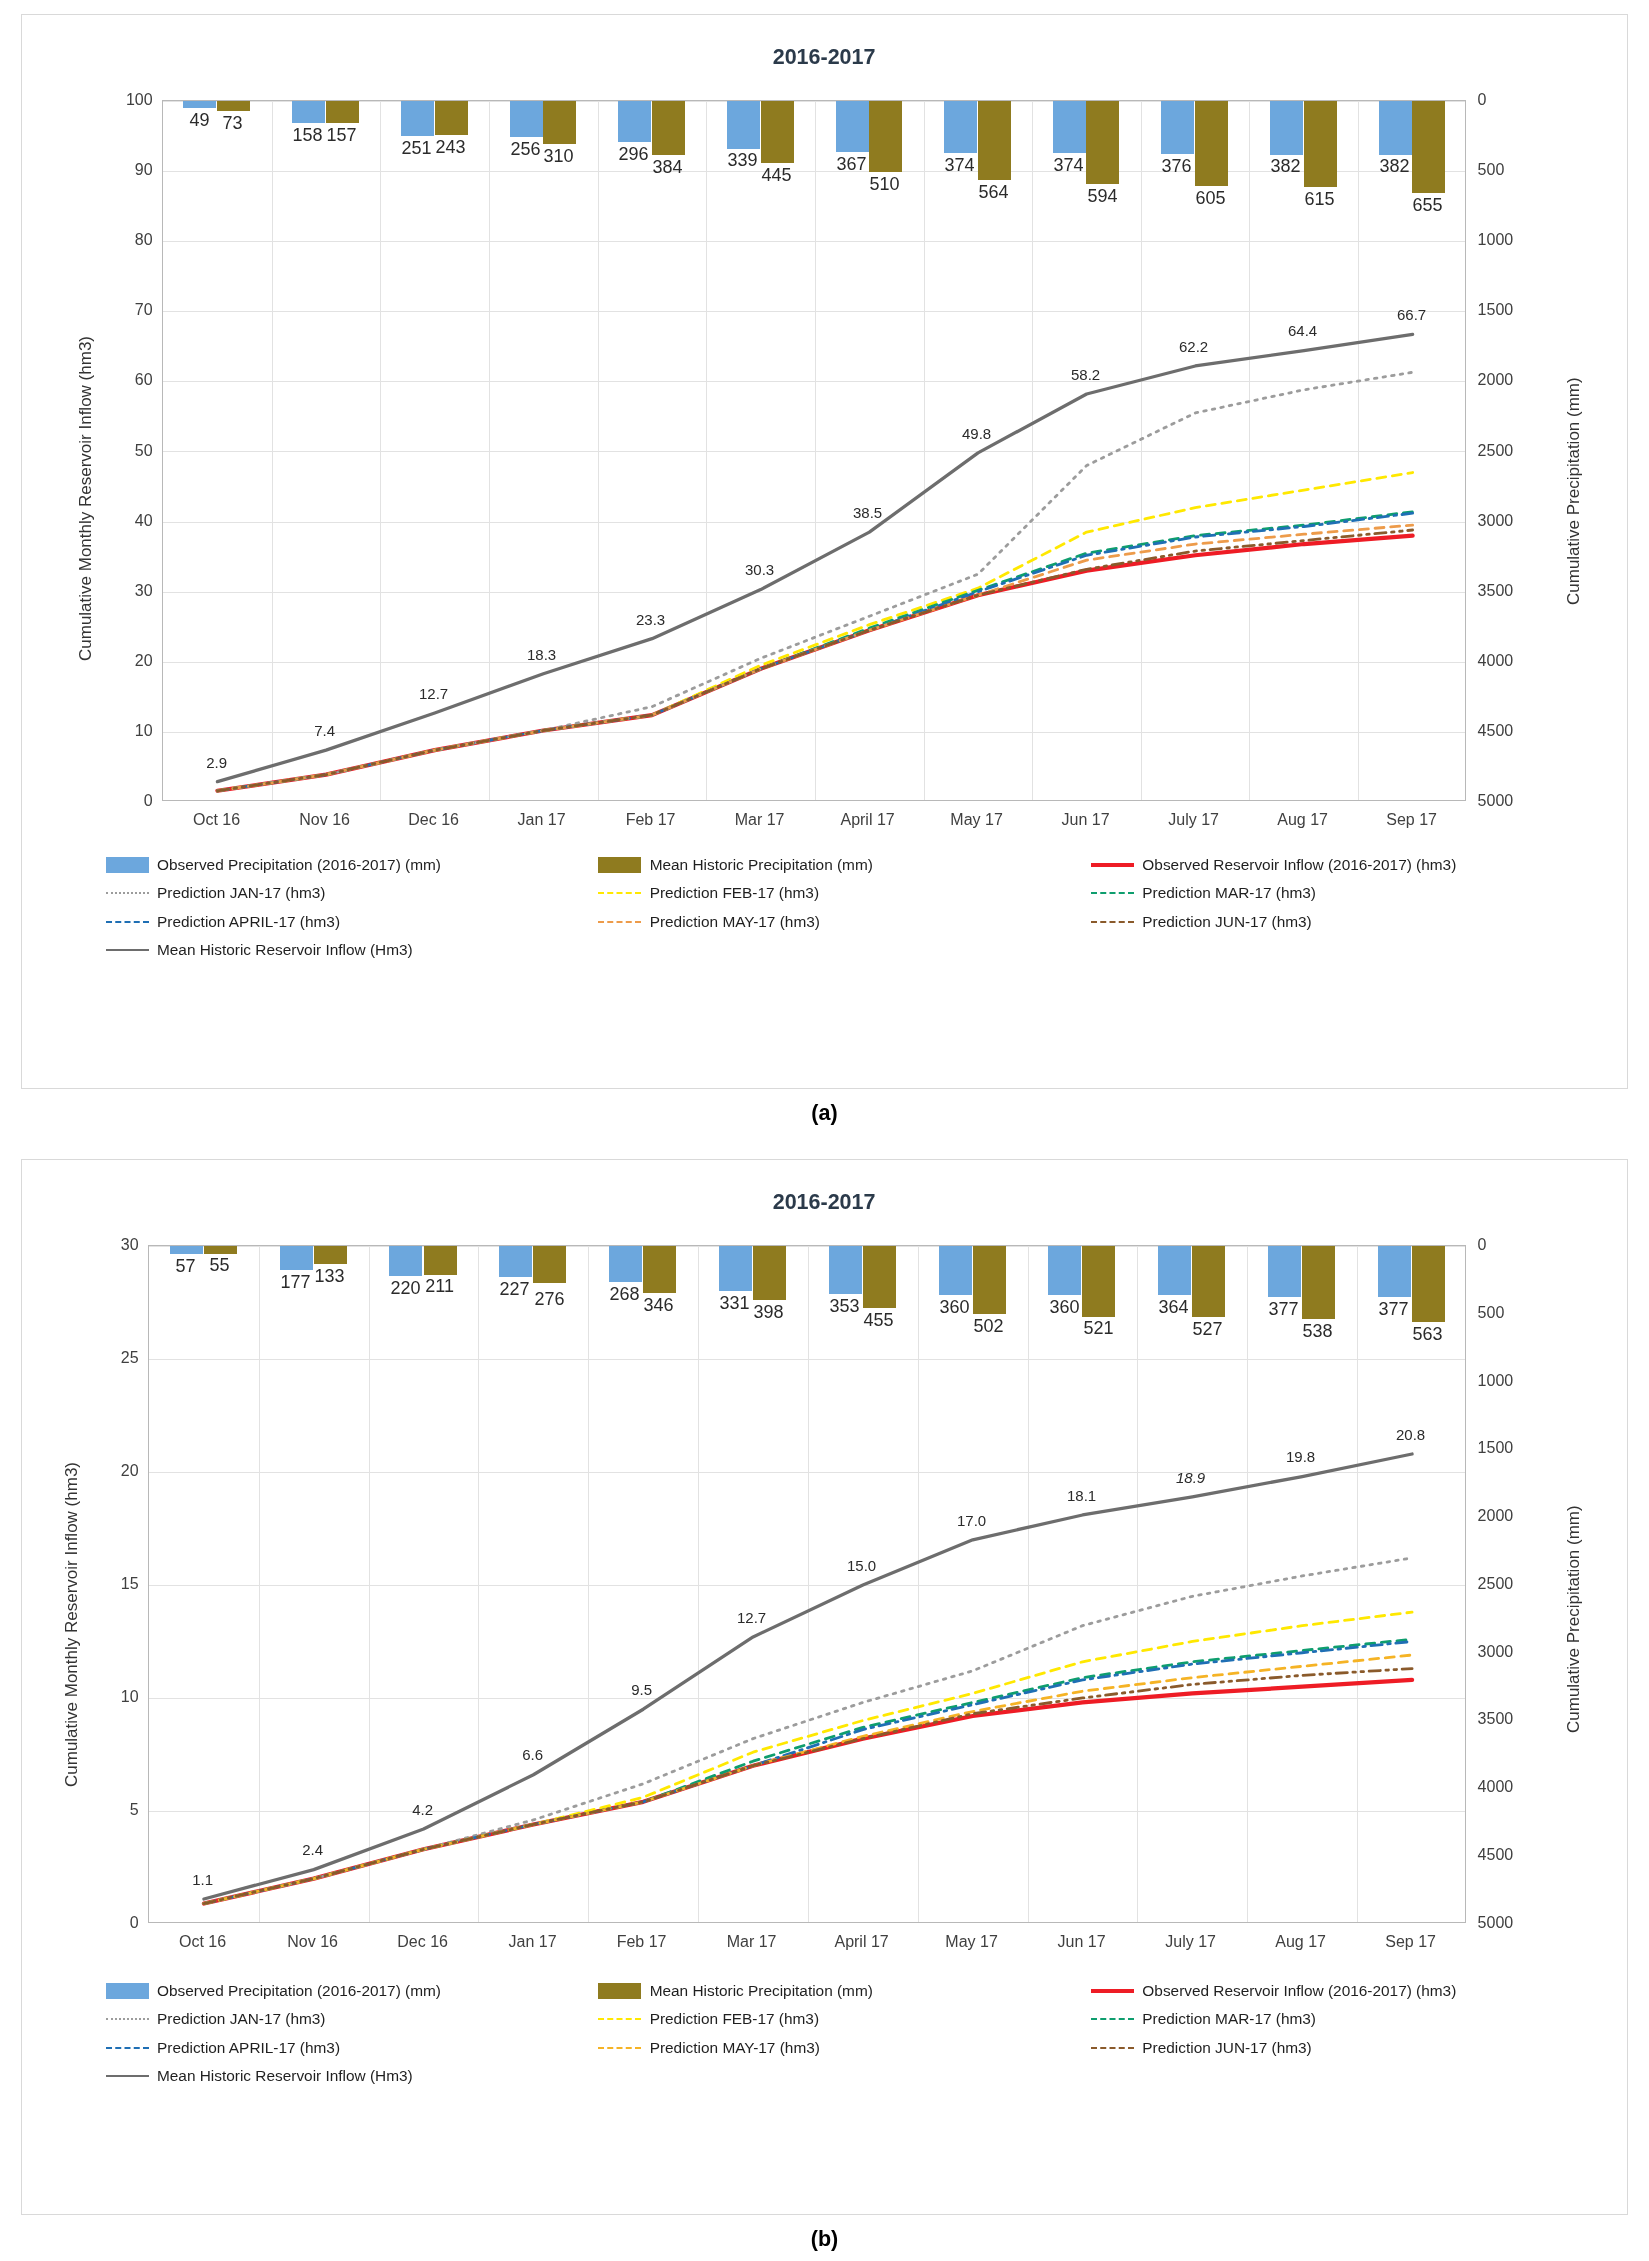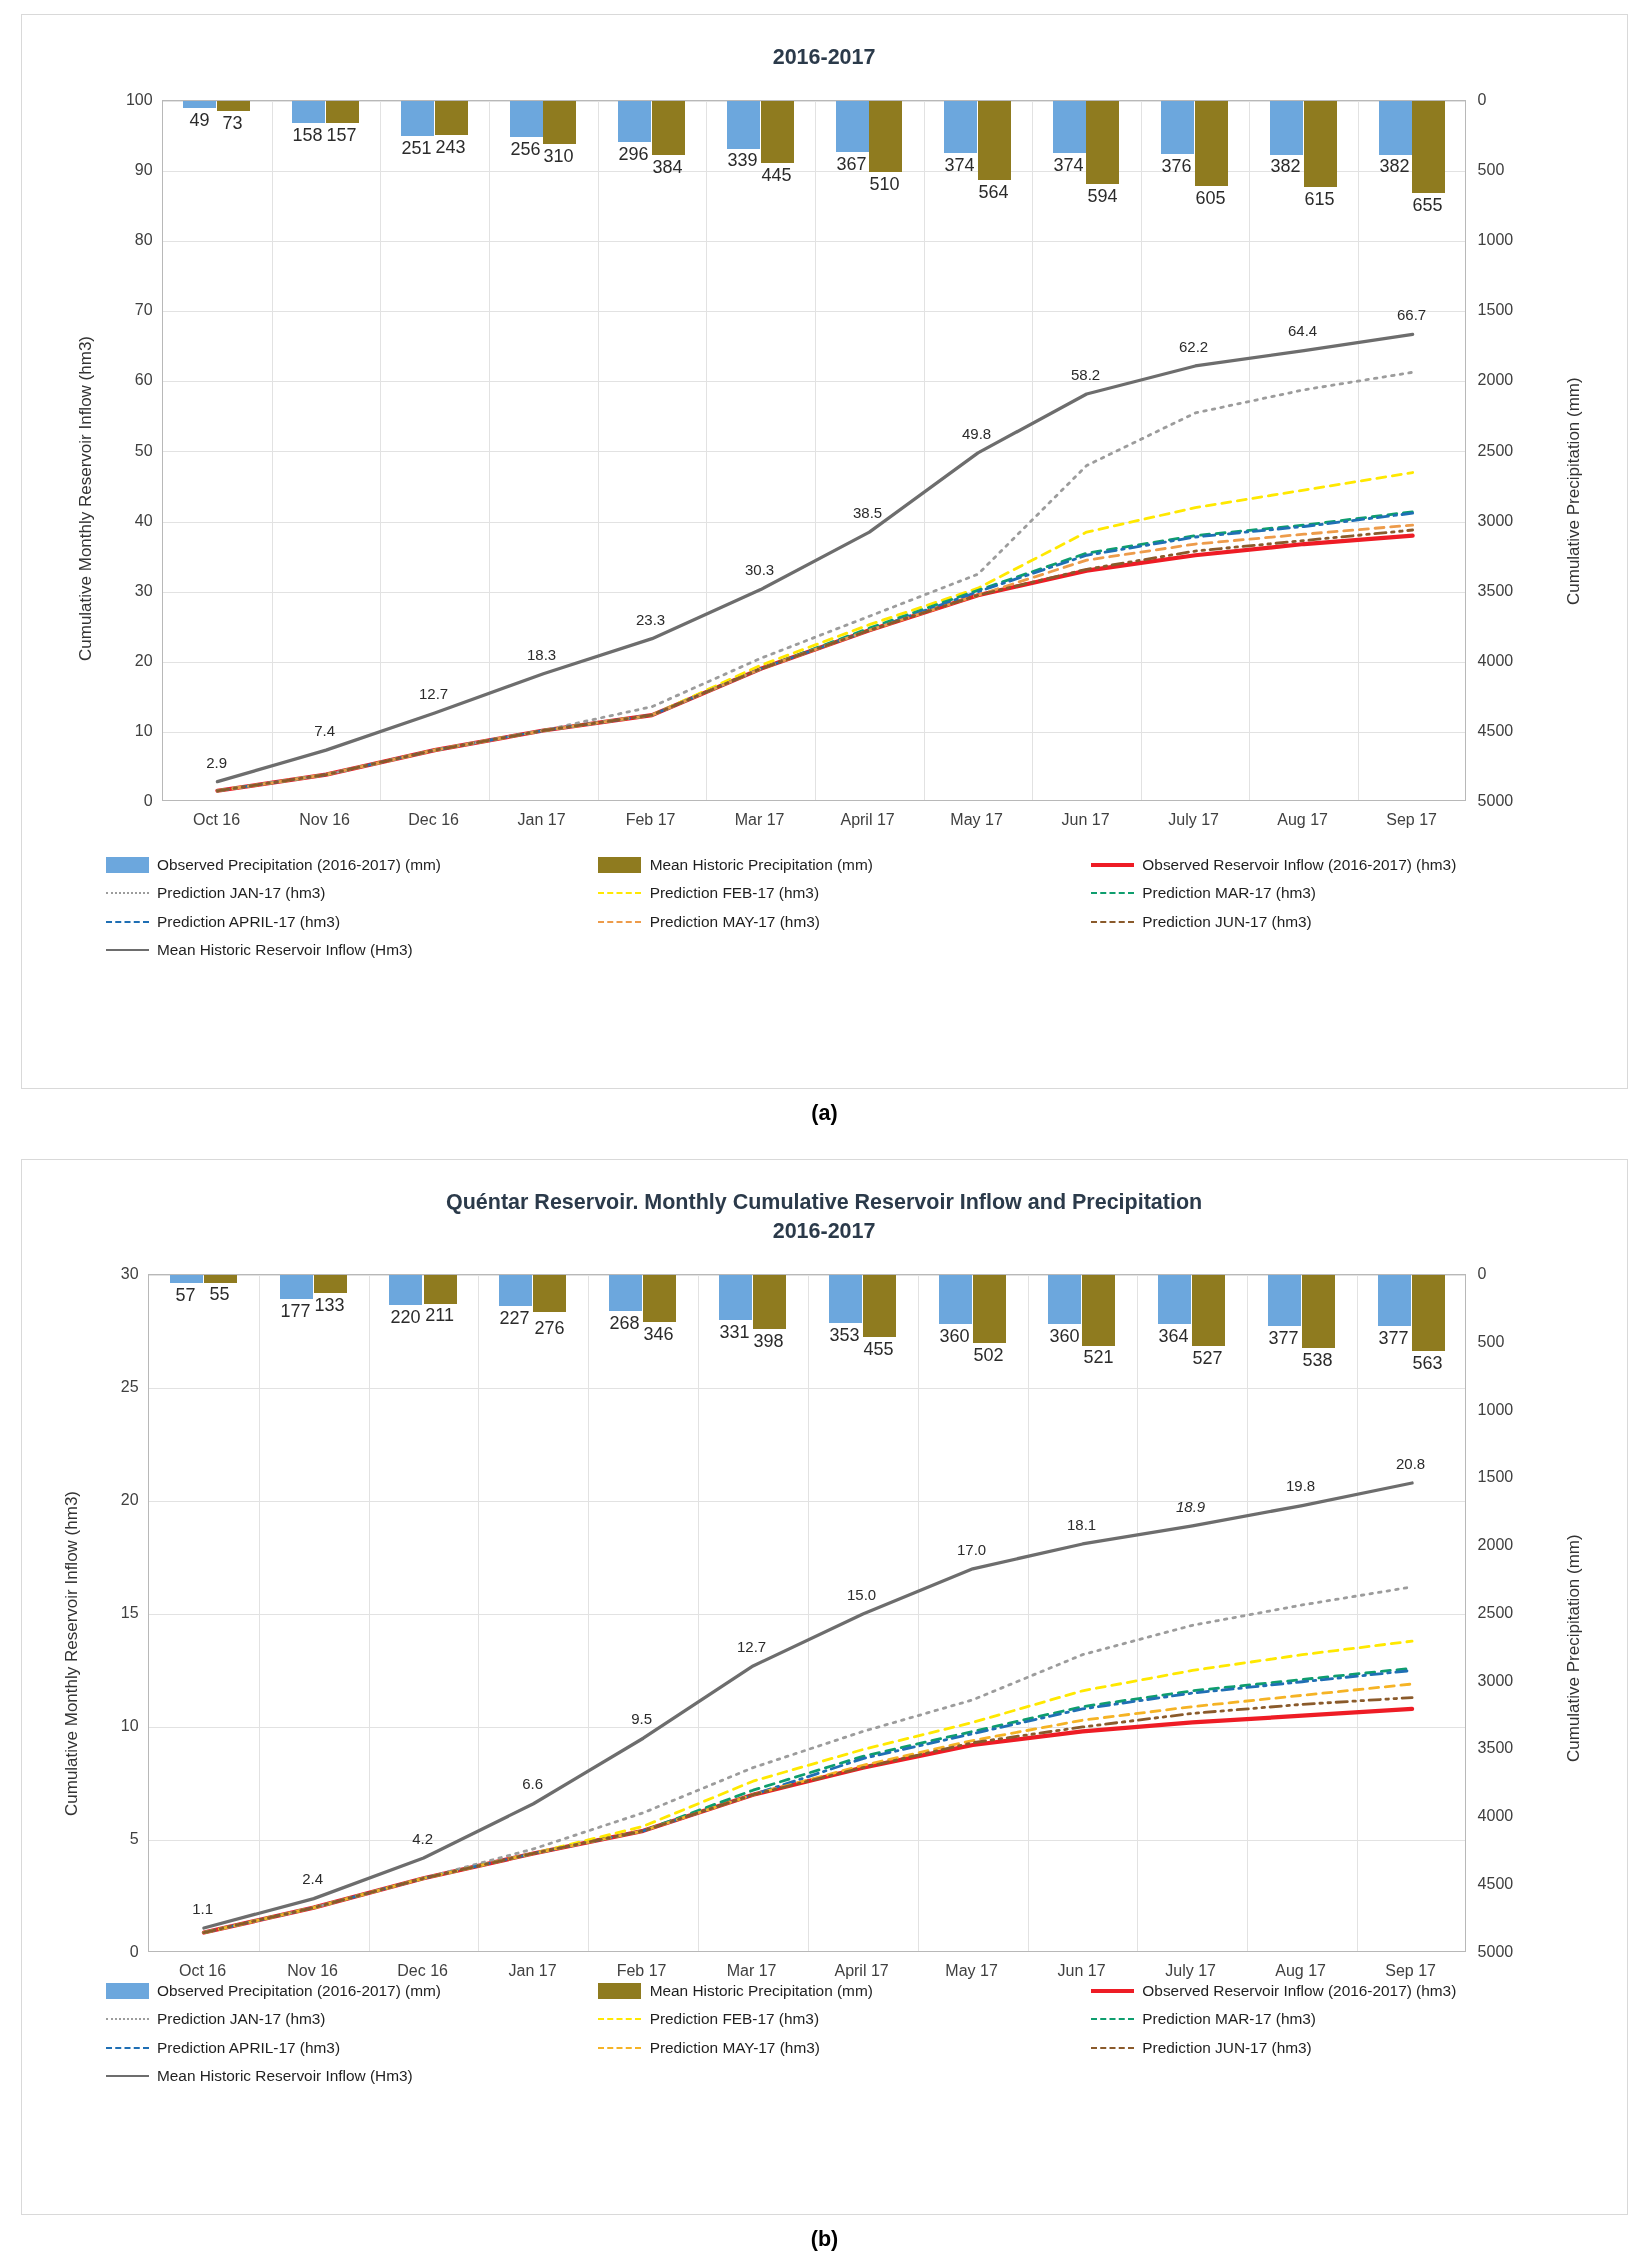--- a/index.html
+++ b/index.html
@@ -347,21 +347,20 @@
             <span>Mean Historic Reservoir Inflow (Hm3)</span>
           </div>
         </div>
     </div>
     <div class="caption">(a)</div>
   </div>
 
   <div class="figure-block">
     <div class="panel panel-b">
       <div class="chart-title">
-        <span>Quéntar Reservoir. Monthly Cumulative Reservoir Inflow and Precipitation</span>
         <span class="line2">2016-2017</span>
       </div>
       <div class="plot-wrap" id="plotwrap-b">
           <div class="plot-area" style="left: 126px; top: 28px; width: 1318px; height: 678px;">
             <div class="gridline" style="top: 565px;"></div>
             <div class="gridline" style="top: 452px;"></div>
             <div class="gridline" style="top: 339px;"></div>
             <div class="gridline" style="top: 226px;"></div>
             <div class="gridline" style="top: 113px;"></div>
             <div class="gridline" style="top: 0px;"></div>

